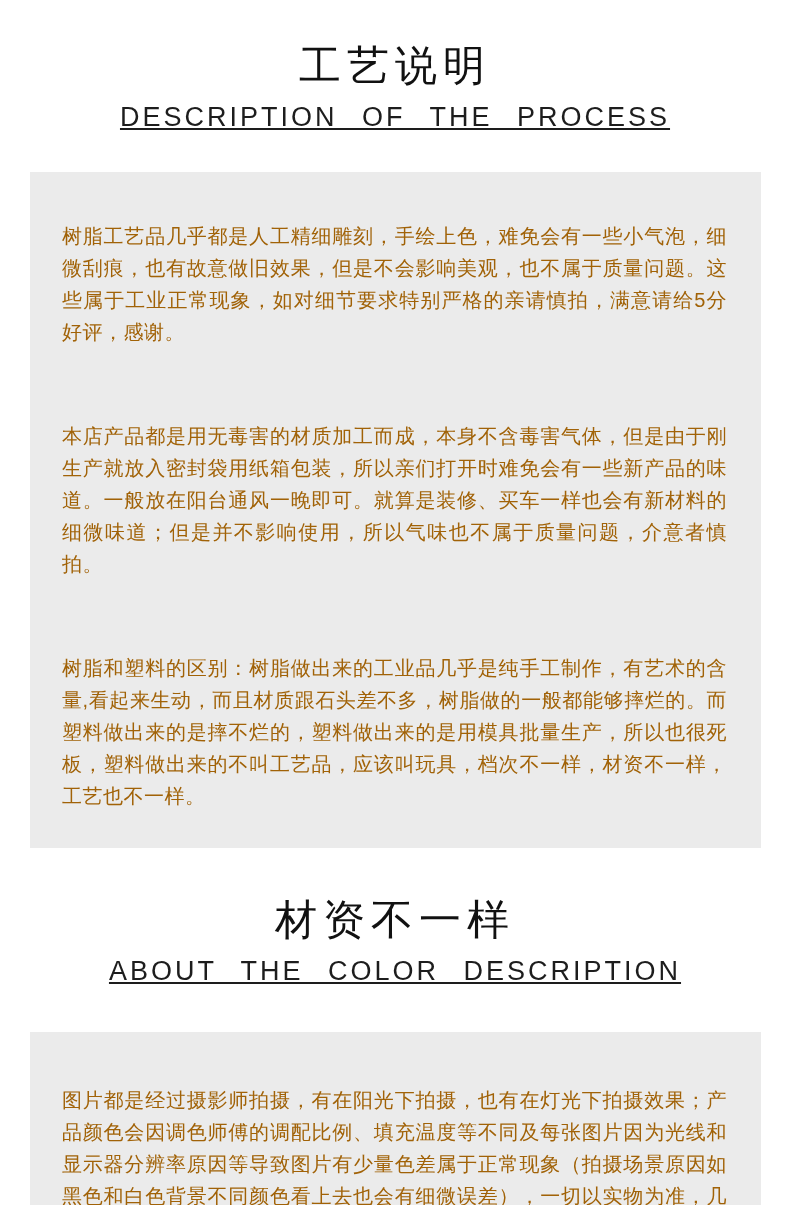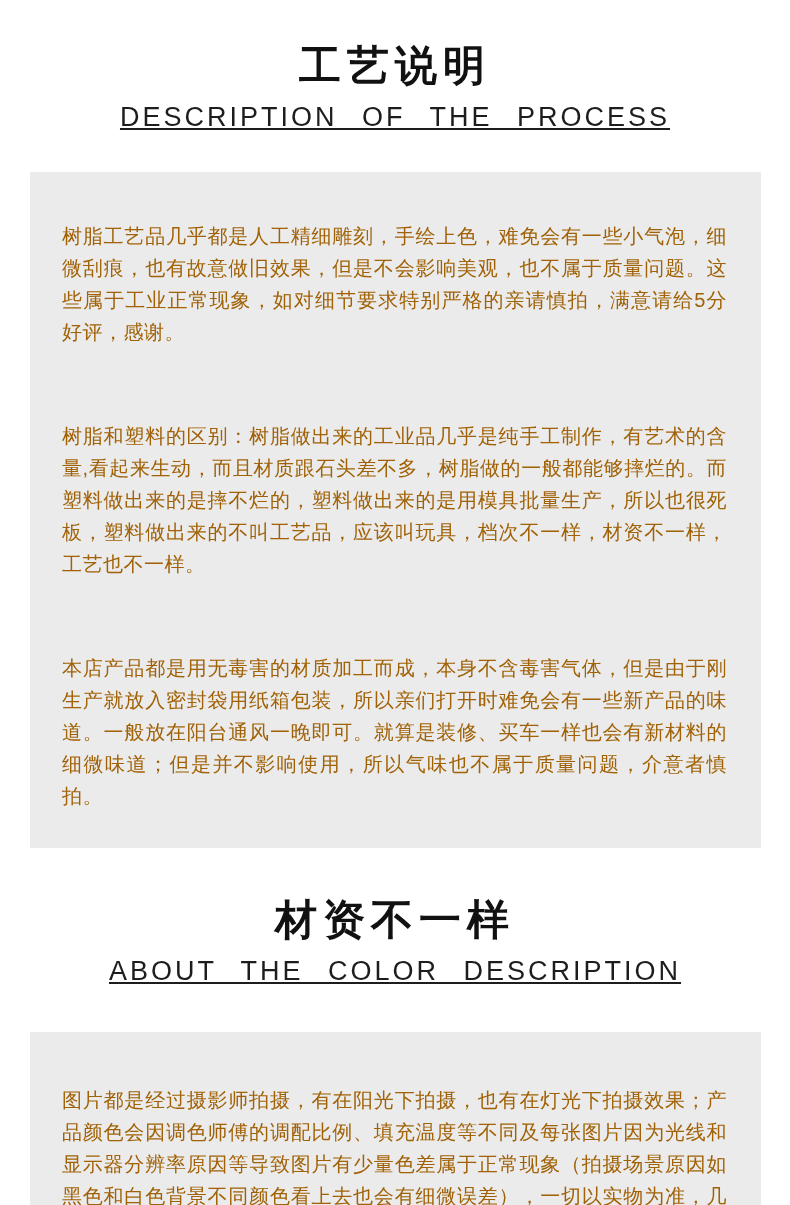--- a/index.html
+++ b/index.html
@@ -19,21 +19,21 @@
     box-sizing: border-box;
     background: #ffffff;
   }
   .section-header {
     text-align: center;
   }
   .title-cn {
     margin: 0;
     font-size: 42px;
     line-height: 52px;
-    font-weight: 700;
+    font-weight: 400;
     letter-spacing: 6px;
     color: #111111;
     font-family: "Liberation Sans", sans-serif;
   }
   .title-en {
     margin: 8px 0 0 0;
     font-size: 27px;
     line-height: 34px;
     font-weight: 300;
     letter-spacing: 3px;
@@ -68,22 +68,22 @@
 
 <div class="page">
 
   <header class="section-header header-1">
     <h1 class="title-cn">工艺说明</h1>
     <h2 class="title-en">DESCRIPTION OF THE PROCESS</h2>
   </header>
 
   <section class="panel panel-1">
     <p>树脂工艺品几乎都是人工精细雕刻，手绘上色，难免会有一些小气泡，细微刮痕，也有故意做旧效果，但是不会影响美观，也不属于质量问题。这些属于工业正常现象，如对细节要求特别严格的亲请慎拍，满意请给5分好评，感谢。</p>
+    <p>本店产品都是用无毒害的材质加工而成，本身不含毒害气体，但是由于刚生产就放入密封袋用纸箱包装，所以亲们打开时难免会有一些新产品的味道。一般放在阳台通风一晚即可。就算是装修、买车一样也会有新材料的细微味道；但是并不影响使用，所以气味也不属于质量问题，介意者慎拍。</p>
     <p>树脂和塑料的区别：树脂做出来的工业品几乎是纯手工制作，有艺术的含量,看起来生动，而且材质跟石头差不多，树脂做的一般都能够摔烂的。而塑料做出来的是摔不烂的，塑料做出来的是用模具批量生产，所以也很死板，塑料做出来的不叫工艺品，应该叫玩具，档次不一样，材资不一样，工艺也不一样。</p>
-    <p>本店产品都是用无毒害的材质加工而成，本身不含毒害气体，但是由于刚生产就放入密封袋用纸箱包装，所以亲们打开时难免会有一些新产品的味道。一般放在阳台通风一晚即可。就算是装修、买车一样也会有新材料的细微味道；但是并不影响使用，所以气味也不属于质量问题，介意者慎拍。</p>
   </section>
 
   <header class="section-header header-2">
     <h1 class="title-cn">材资不一样</h1>
     <h2 class="title-en">ABOUT THE COLOR DESCRIPTION</h2>
   </header>
 
   <section class="panel panel-2">
     <p>图片都是经过摄影师拍摄，有在阳光下拍摄，也有在灯光下拍摄效果；产品颜色会因调色师傅的调配比例、填充温度等不同及每张图片因为光线和显示器分辨率原因等导致图片有少量色差属于正常现象（拍摄场景原因如黑色和白色背景不同颜色看上去也会有细微误差），一切以实物为准，几乎不会相差太大，请亲们放心，感谢亲对我们的支持和理解。</p>
   </section>

